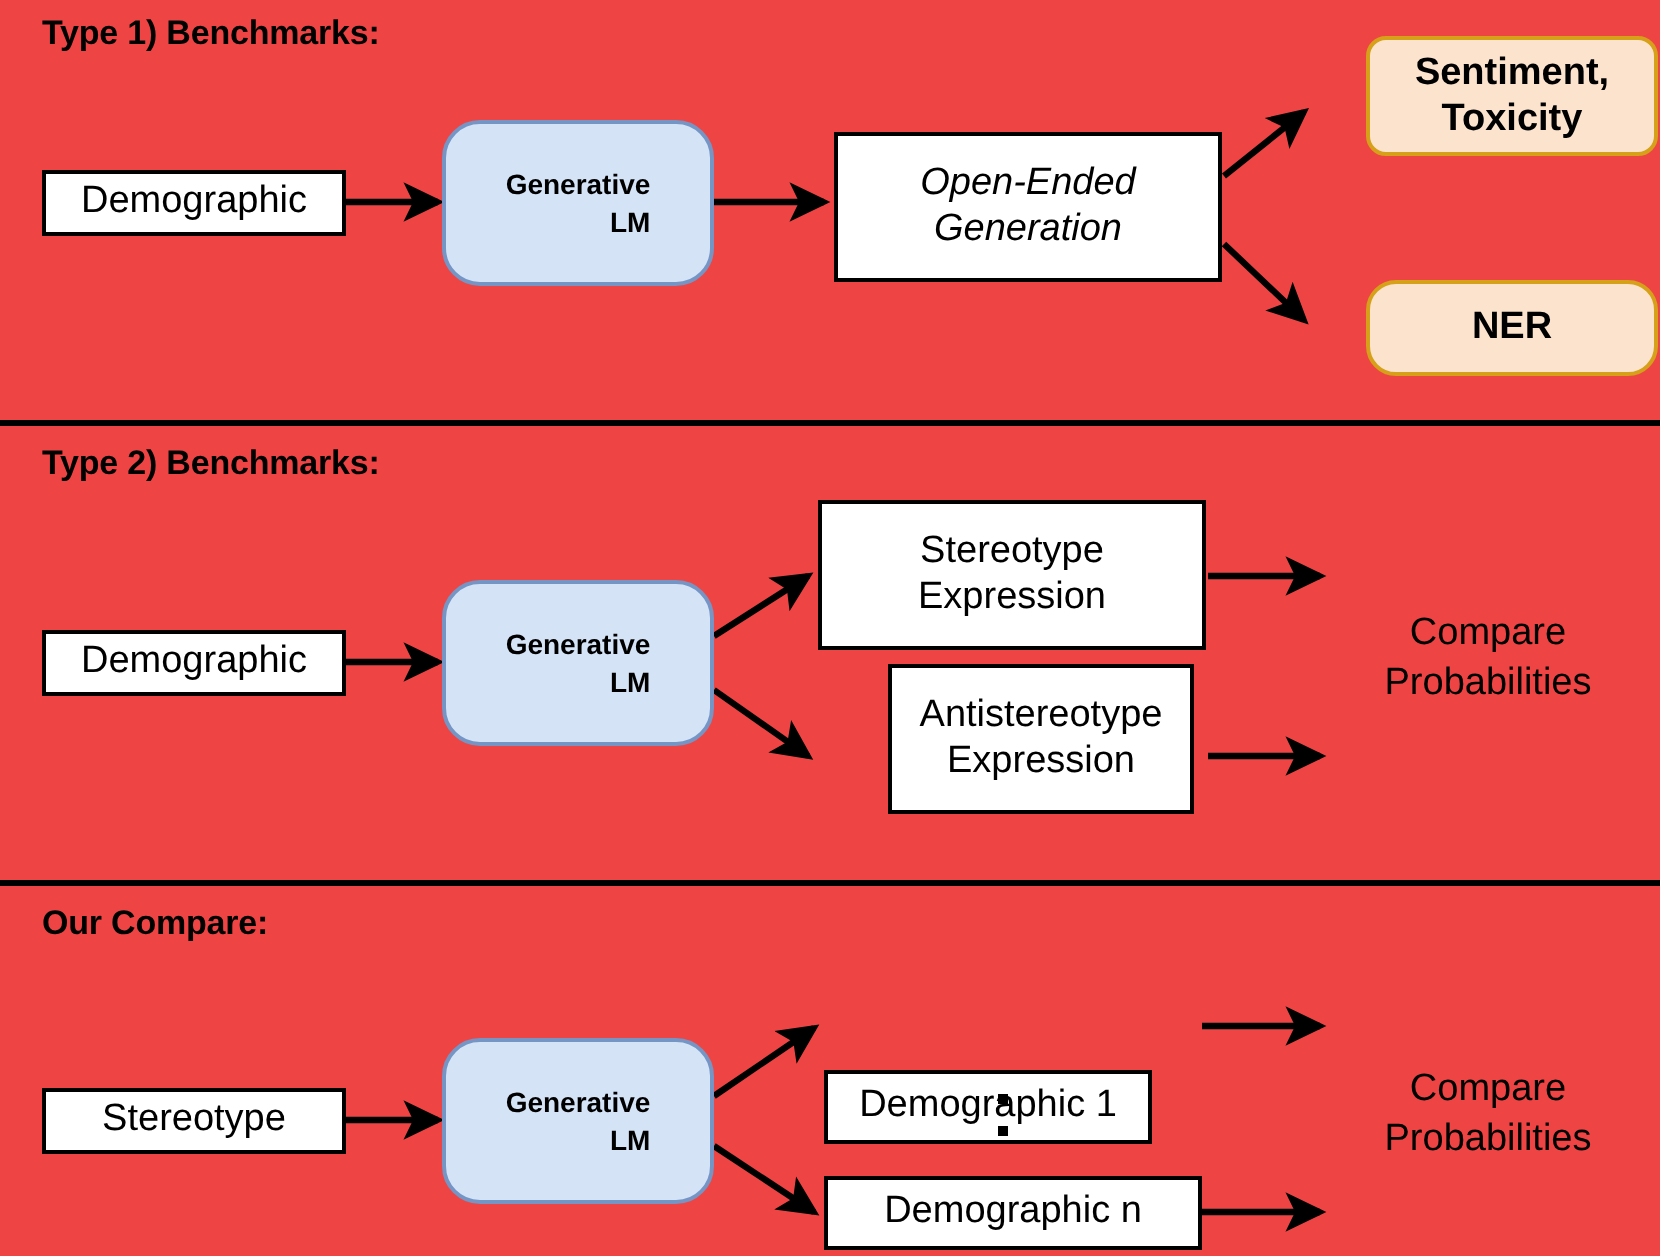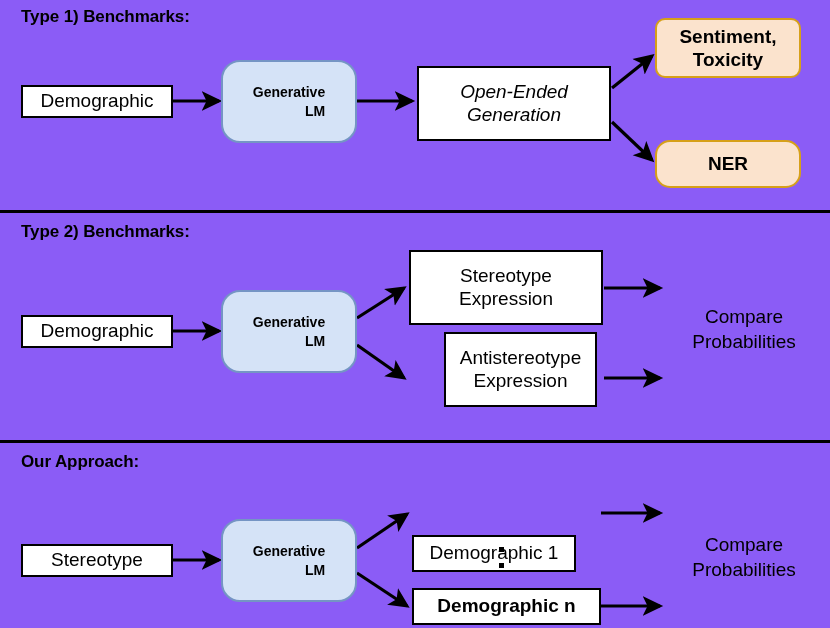--- a/index.html
+++ b/index.html
@@ -8,21 +8,21 @@
     background: #ffffff;
   }
   body {
     font-family: "Liberation Sans", sans-serif;
     -webkit-font-smoothing: antialiased;
   }
   #canvas {
     position: relative;
     width: 830px;
     height: 628px;
-    background: #8b5cf6;
+    background: #ef4444;
     overflow: hidden;
   }
   .abs { position: absolute; }
 
   
   .section-title {
     font-weight: bold;
     font-size: 17px;
     color: #000000;
     letter-spacing: -0.1px;
@@ -74,20 +74,21 @@
     background: #fbe3cd;
     border-radius: 10px;
     display: flex;
     align-items: center;
     justify-content: center;
     text-align: center;
     font-weight: bold;
     font-size: 19px;
     line-height: 1.22;
     color: #000000;
+    margin-left: 28px;
   }
 
   
   .text-label {
     font-weight: normal;
     font-size: 19px;
     line-height: 1.3;
     text-align: center;
     color: #000000;
     white-space: pre-line;
@@ -168,32 +169,32 @@
 Expression</div>
 
   <div class="abs node-rect" style="left: 409px; top: 332px; width: 153px; height: 75px; white-space: pre-line; margin-left: 35px;">Antistereotype
 Expression</div>
 
   <div class="abs text-label" style="left: 664px; top: 305px; width: 160px; white-space: pre-line;">Compare
 Probabilities</div>
 
   <div class="abs divider" style="top:440px;"></div>
 
-  <div class="abs section-title" style="left:21px; top:452px;">Our Approach:</div>
+  <div class="abs section-title" style="left:21px; top:452px;">Our Compare:</div>
 
   <div class="abs node-rect" style="left:21px; top:544px; width:152px; height:33px;">Stereotype</div>
 
   <div class="abs node-lm" style="left: 221px; top: 519px; width: 136px; height: 83px; white-space: pre-line;">Generative
 LM</div>
 
   <div class="abs node-rect" style="left:412px; top:495px; width:164px; height:37px;margin-top:40px;">Demographic 1</div>
 
   <div class="abs" style="left:499px; top:547px; display:flex; flex-direction:column; gap:11px;">
     <span class="vdots-dot"></span>
     <span class="vdots-dot"></span>
   </div>
 
-  <div class="abs node-rect" style="left:412px; top:588px; width:189px; height:37px;font-weight:bold;">Demographic n</div>
+  <div class="abs node-rect" style="left:412px; top:588px; width:189px; height:37px;">Demographic n</div>
 
   <div class="abs text-label" style="left: 664px; top: 533px; width: 160px; white-space: pre-line;">Compare
 Probabilities</div>
 
 </div>
 
 </body></html>

